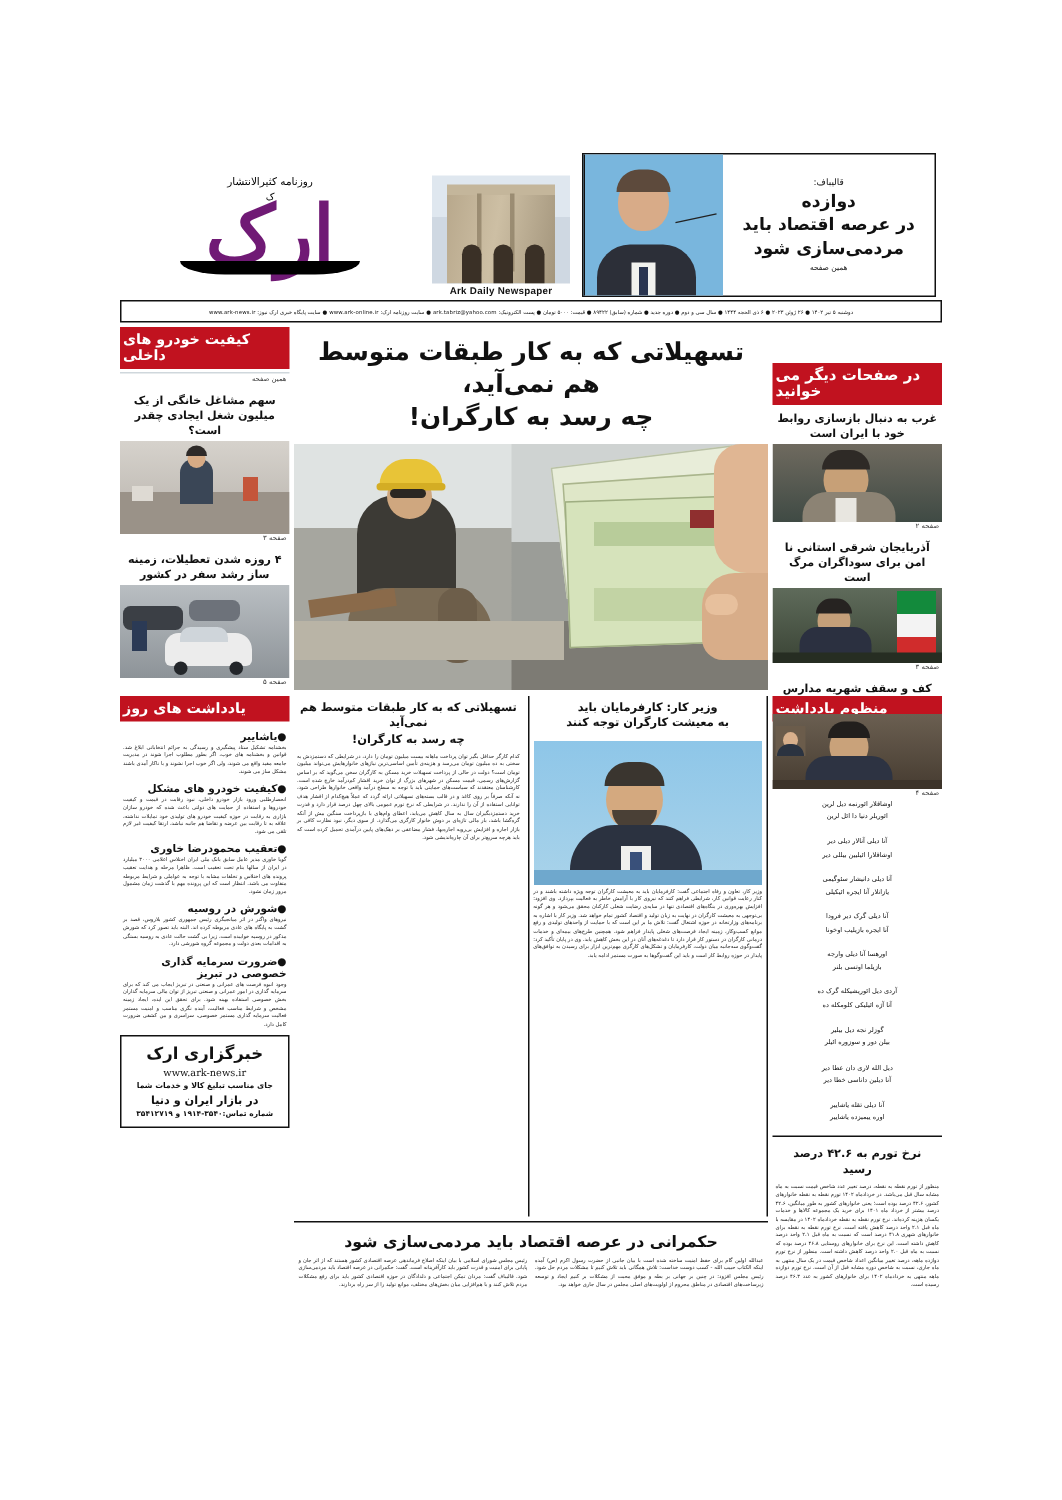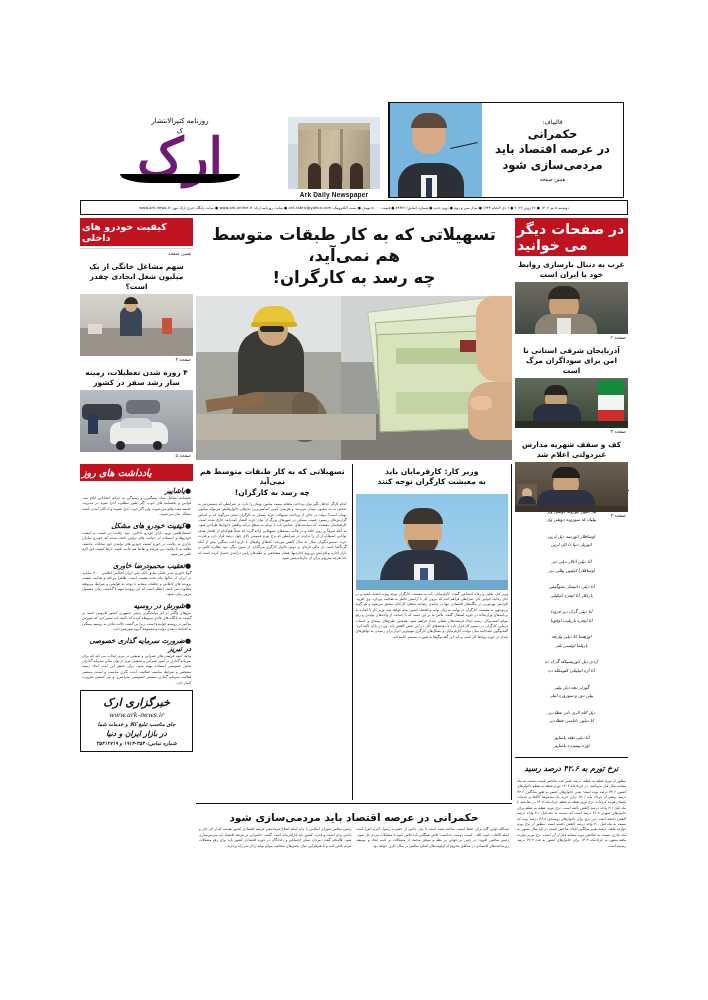--- a/index.html
+++ b/index.html
@@ -36,32 +36,32 @@
   .tp-mic{position:absolute;left:60px;top:42px;width:28px;height:1px;background:#222;transform:rotate(-12deg);}
 
   
   .infobar{border:1px solid #111;height:13px;display:flex;align-items:center;justify-content:center;margin-bottom:3px;}
   .infobar span{font-size:3.6px;white-space:nowrap;letter-spacing:.1px;color:#111;}
 
   
   .top-grid{display:flex;flex-direction:row-reverse;gap:3px;height:242px;}
   .side-col{width:113px;display:flex;flex-direction:column;gap:2px;}
   .redbar{background:#c1121f;color:#fff;text-align:left;font-size:9.5px;font-weight:700;padding:3px 2px;}
-  .redbar.thin{font-size:14px;}
+  .redbar.thin{font-size:10px;margin-top:24px;}
   .side-item{display:flex;flex-direction:column;}
   .side-h{font-size:7.4px;font-weight:700;text-align:center;line-height:1.35;padding:2px 2px;}
   .side-pg{font-size:4.6px;text-align:right;padding:1px 2px 2px 0;color:#333;}
   .ph{width:100%;position:relative;overflow:hidden;}
   .center-col{flex:1;display:flex;flex-direction:column;justify-content:space-between;}
   .lead-head{font-size:16.5px;font-weight:700;text-align:center;line-height:1.3;padding:6px 4px 8px;}
   .lead-photo{flex:1;position:relative;overflow:hidden;background:#9aa0a3;}
 
   
   .bottom-grid{display:flex;flex-direction:row-reverse;gap:3px;margin-top:4px;height:auto;}
-  .col-note{width:113px;display:flex;flex-direction:column;font-style:italic;}
+  .col-note{width:113px;display:flex;flex-direction:column;}
   .col-mid{flex:1;display:flex;flex-direction:row-reverse;gap:3px;}
   .subcol{flex:1;display:flex;flex-direction:column;}
   .art-h{font-size:7.6px;font-weight:700;text-align:center;line-height:1.35;padding:3px 2px 4px;}
   .body-txt{font-size:3.5px;line-height:1.55;text-align:justify;color:#1b1b1b;}
   .sub-h{font-size:7px;font-weight:700;margin:4px 0 1px;}
   .divider{border-top:1px solid #111;margin:3px 0;}
 
   .note-author{display:flex;flex-direction:row-reverse;align-items:flex-start;gap:3px;padding:3px 2px 0;}
   .note-av{width:20px;height:20px;background:#6b5c4b;position:relative;overflow:hidden;flex:none;}
   .note-av i{position:absolute;left:5px;top:4px;width:10px;height:11px;border-radius:50%;background:#d9b08c;}
@@ -113,21 +113,21 @@
       <div class="teaser-photo">
         <div class="tp-head"></div>
             <div class="tp-hair"></div>
         <div class="tp-body"></div>
             <div class="tp-shirt"></div>
             <div class="tp-tie"></div>
         <div class="tp-mic"></div>
       </div>
       <div class="teaser-txt">
         <div class="teaser-kicker">قالیباف:</div>
-        <div class="teaser-title" style="white-space:pre-line">حکمرانی
+        <div class="teaser-title" style="white-space:pre-line">دوازده
 در عرصه اقتصاد باید
 مردمی‌سازی شود</div>
         <div class="teaser-page">همین صفحه</div>
       </div>
     </div>
   </div>
 
   <div class="infobar">
     <span>دوشنبه ۵ تیر ۱۴۰۲ ● ۲۶ ژوئن ۲۰۲۳ ● ۶ ذی الحجه ۱۴۴۴ ● سال سی و دوم ● دوره جدید ● شماره (سابق) ۸۹۴۲۲ ● قیمت: ۵۰۰۰ تومان ● پست الکترونیک: ark.tabriz@yahoo.com ● سایت روزنامه ارک: www.ark-online.ir ● سایت پایگاه خبری ارک نیوز: www.ark-news.ir</span>
   </div>

